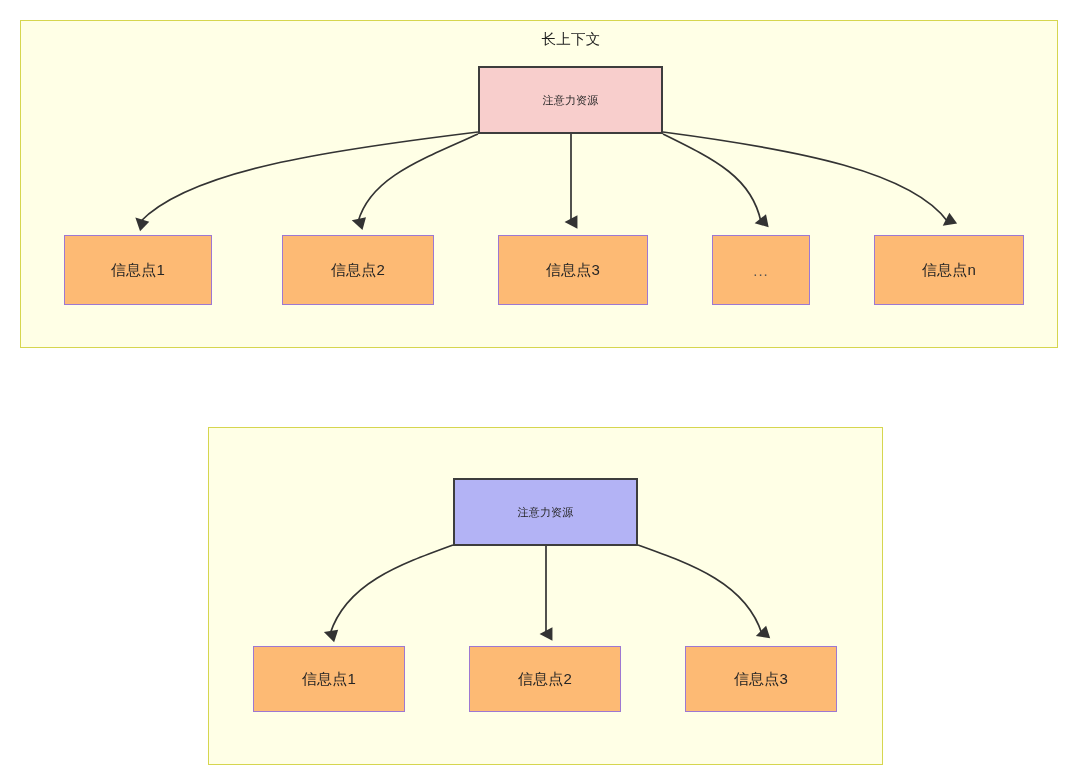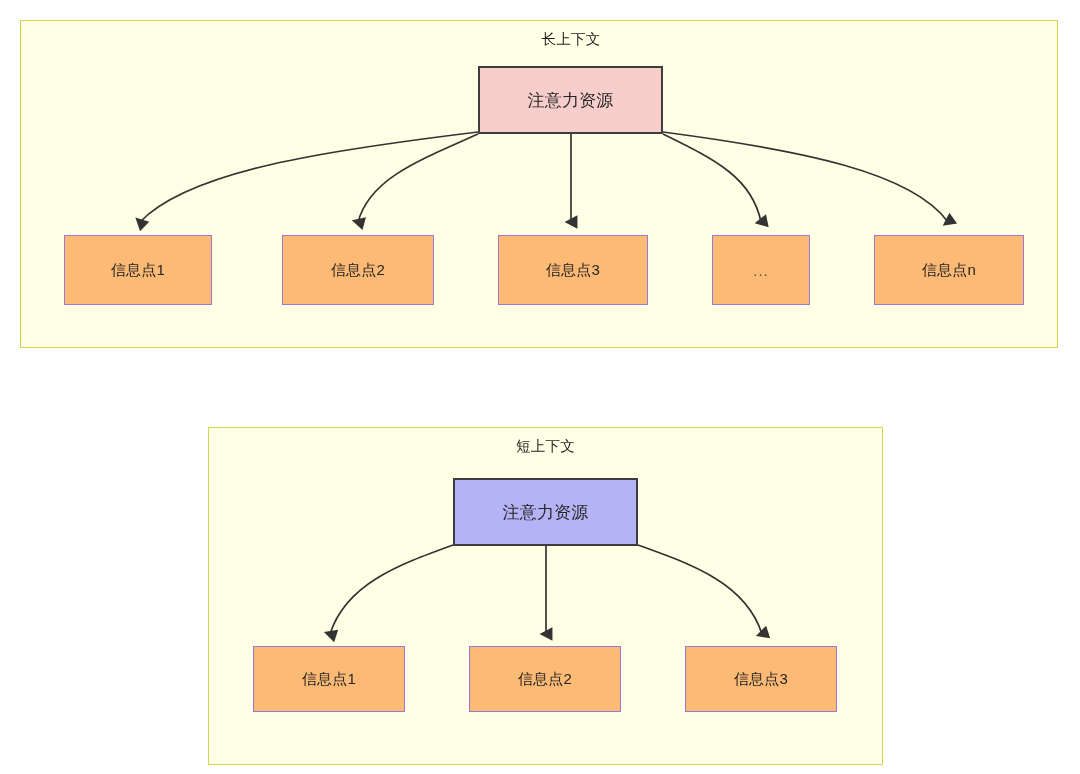--- a/index.html
+++ b/index.html
@@ -41,21 +41,21 @@
     line-height: 18px;
     letter-spacing: 0.3px;
     white-space: nowrap;
   }
   .node {
     position: absolute;
     box-sizing: border-box;
     display: flex;
     align-items: center;
     justify-content: center;
-    font-size: 17px;
+    font-size: 11px;
     color: #252525;
     letter-spacing: 0.2px;
     white-space: nowrap;
   }
   .node-hub {
     border: 2.4px solid #3d3d3d;
   }
   .node-hub-long {
     background: #f8cecc;
   }
@@ -76,21 +76,20 @@
 <body>
 
 <div id="stage">
 
   <div class="panel" style="left:20px; top:20px; width:1038px; height:328px;"></div>
 
   <div class="panel-title" style="left:20px; top:30px; width:1038px;padding-left:32px;">长上下文</div>
 
   <div class="panel" style="left:208px; top:427px; width:675px; height:338px;"></div>
 
-  <div class="panel-title" style="left:208px; top:437px; width:675px;">短上下文</div>
 
   <svg viewBox="0 0 1080 774">
     <defs>
       <marker id="arrowhead" markerWidth="9" markerHeight="9" refX="4.2" refY="4.4" orient="auto" markerUnits="strokeWidth">
         <path d="M 0.3 0.6 L 8.1 0.6 L 4.2 8.2 Z" fill="#333333"></path>
       </marker>
     </defs>
 
     <g fill="none" stroke="#333333" stroke-width="1.7" marker-end="url(#arrowhead)" stroke-linecap="butt">
 

